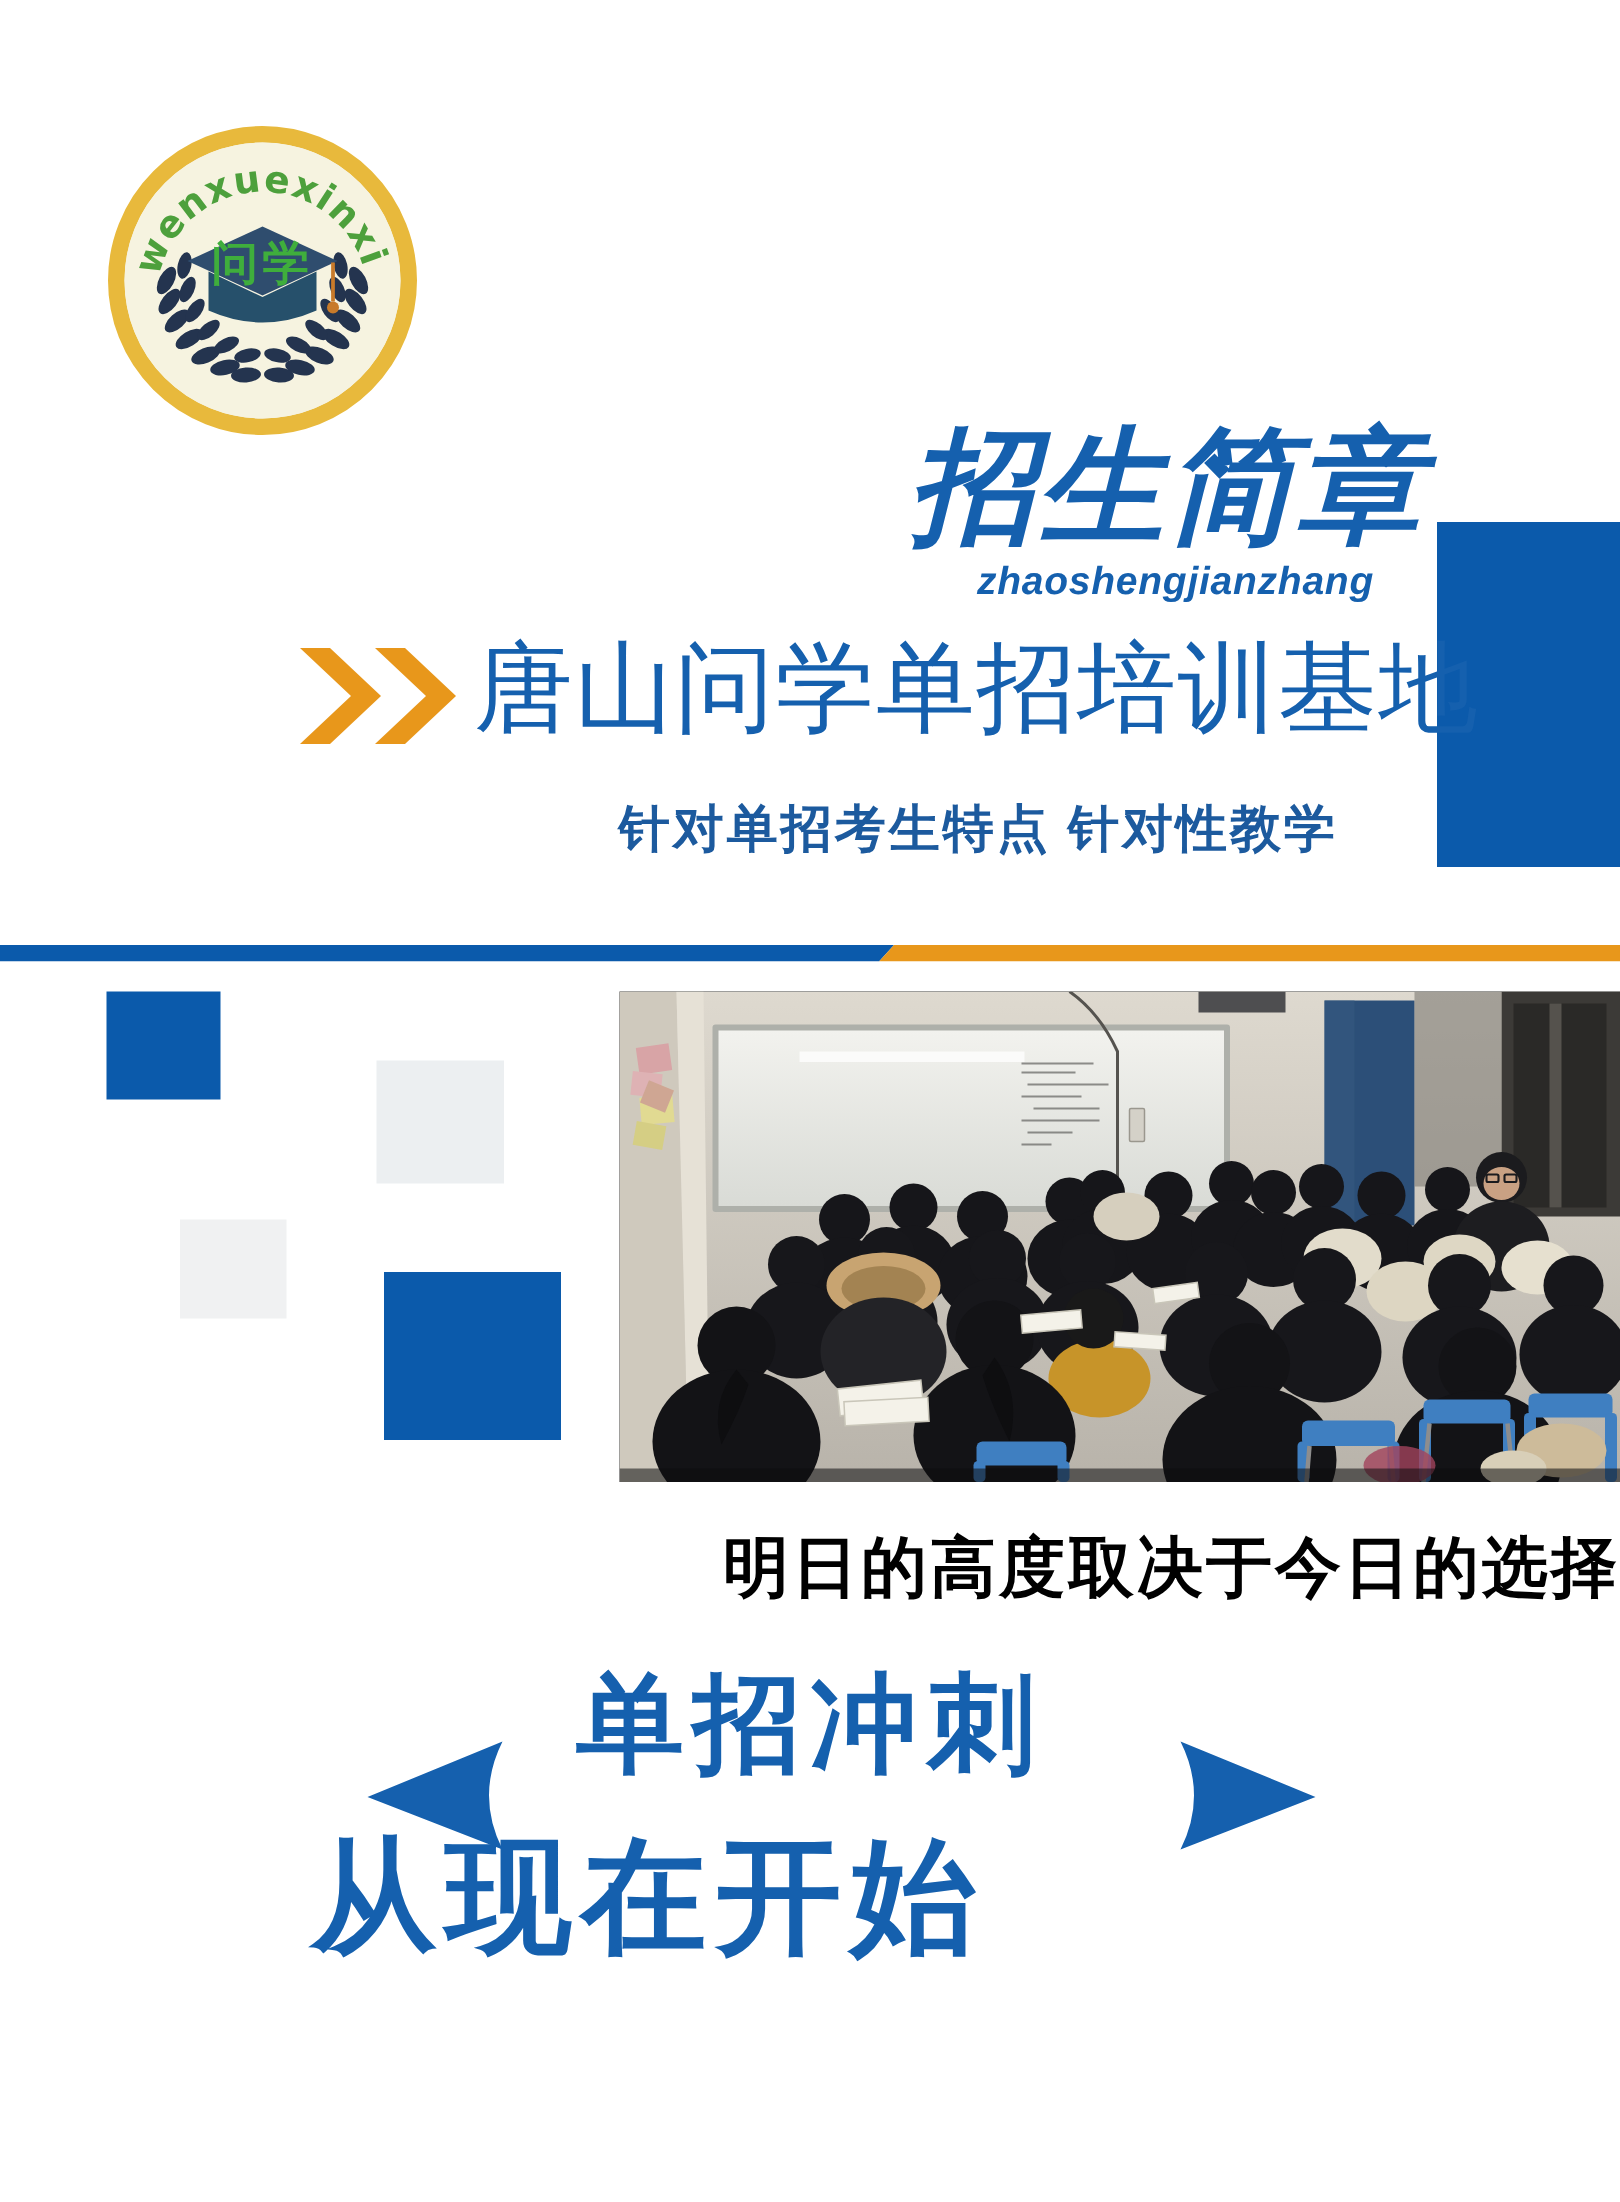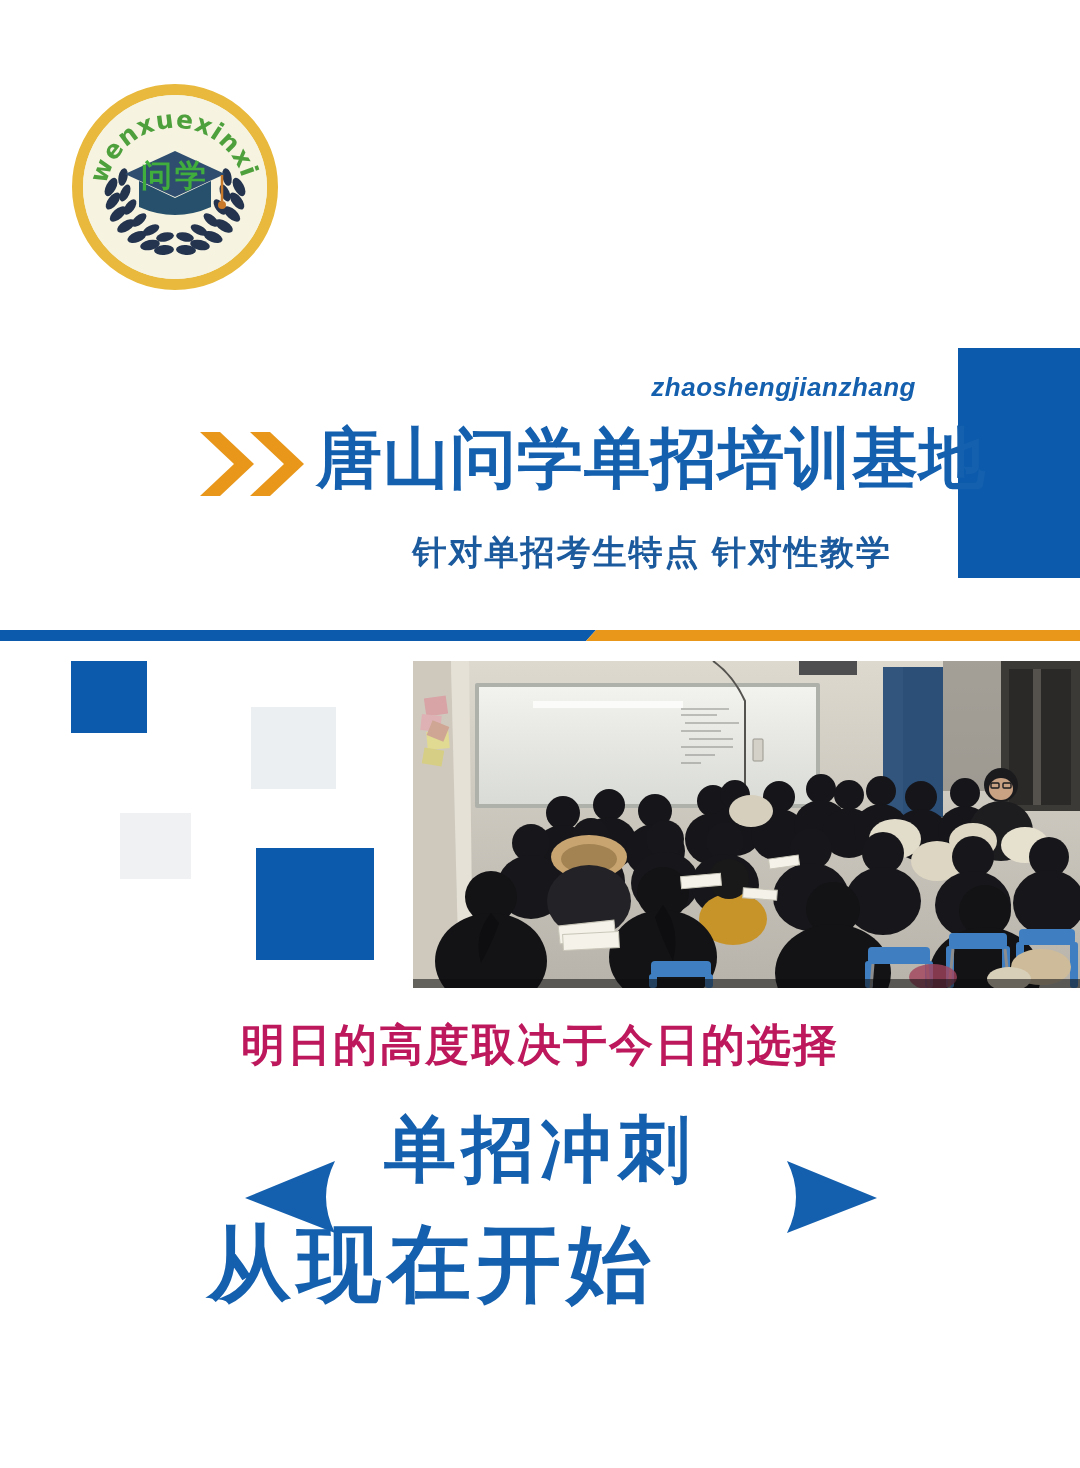--- a/index.html
+++ b/index.html
@@ -132,21 +132,21 @@
     width: 110px;
     height: 72px;
   }
 
   .title-sub {
     position: absolute;
     left: 316px;
     top: 424px;
     font-size: 66px;
     line-height: 1.05;
-    font-weight: 700;
+    font-weight: 400;
     color: #1560ae;
     letter-spacing: 1px;
     white-space: nowrap;
   }
 
   .title-tag {
     position: absolute;
     left: 0;
     top: 530px;
     width: 912px;
@@ -189,24 +189,24 @@
     background: #2b2b2b;
   }
   .photo svg { display: block; }
 
   
   .line-motto {
     position: absolute;
     left: 0;
     top: 1016px;
     width: 1080px;
-    text-align: center;
+    text-align: right;
     font-size: 44px;
     font-weight: 700;
-    color: #be185d;
+    color: #000000;
     letter-spacing: 2px;
     white-space: nowrap;
   }
   .headline1 {
     position: absolute;
     left: 0;
     top: 1102px;
     width: 1080px;
     text-align: center;
     font-size: 72px;
@@ -303,20 +303,21 @@
         <line x1="99" y1="26" x2="99" y2="52" stroke="#c87a2a" stroke-width="2.5"></line>
         <circle cx="99" cy="56" r="4" fill="#c87a2a"></circle>
       </svg>
 
       <div class="logo-hanzi">问学</div>
     </div>
   </div>
 
   <div class="header-block"></div>
 
+  <div class="title-main">招生简章</div>
   <div class="title-pinyin">zhaoshengjianzhang</div>
 
   <svg class="chevrons" viewBox="0 0 110 72">
     <path d="M2 4 L36 36 L2 68 L22 68 L56 36 L22 4 Z" fill="#e8971b"></path>
     <path d="M52 4 L86 36 L52 68 L72 68 L106 36 L72 4 Z" fill="#e8971b"></path>
   </svg>
 
   <div class="title-sub">唐山问学单招培训基地</div>
   <div class="title-tag">针对单招考生特点 针对性教学</div>
 

